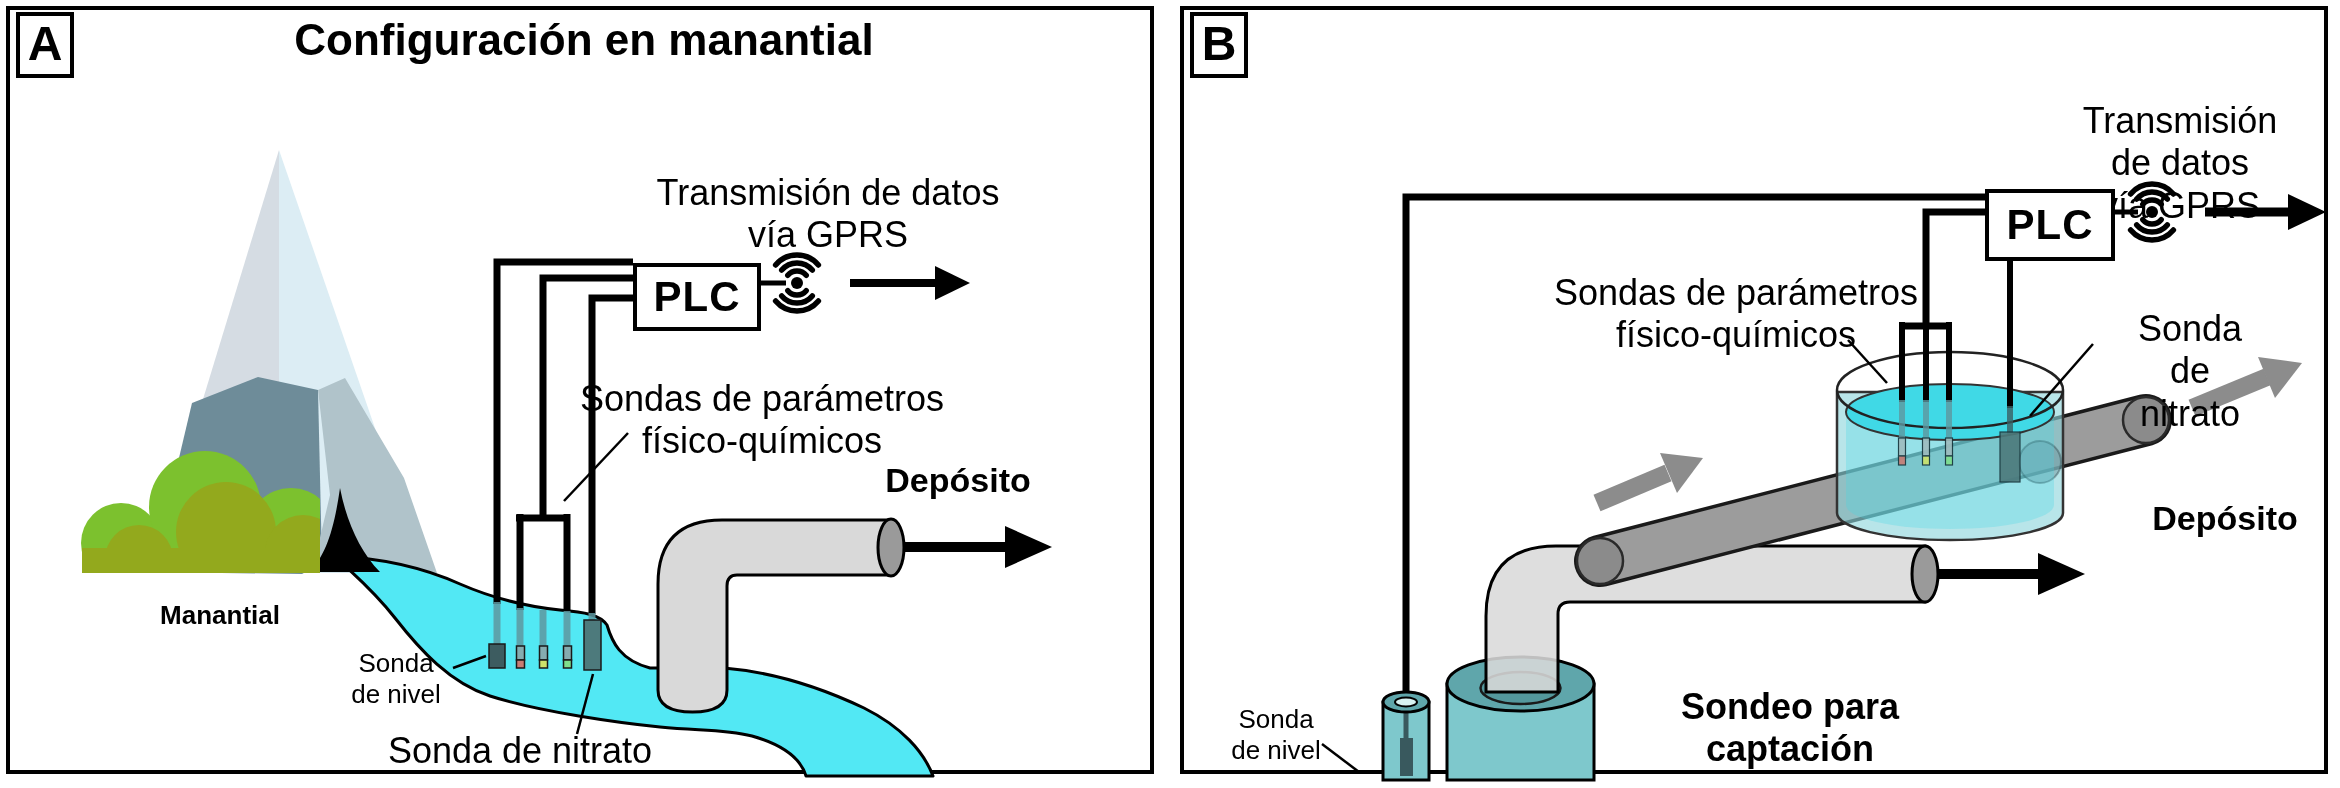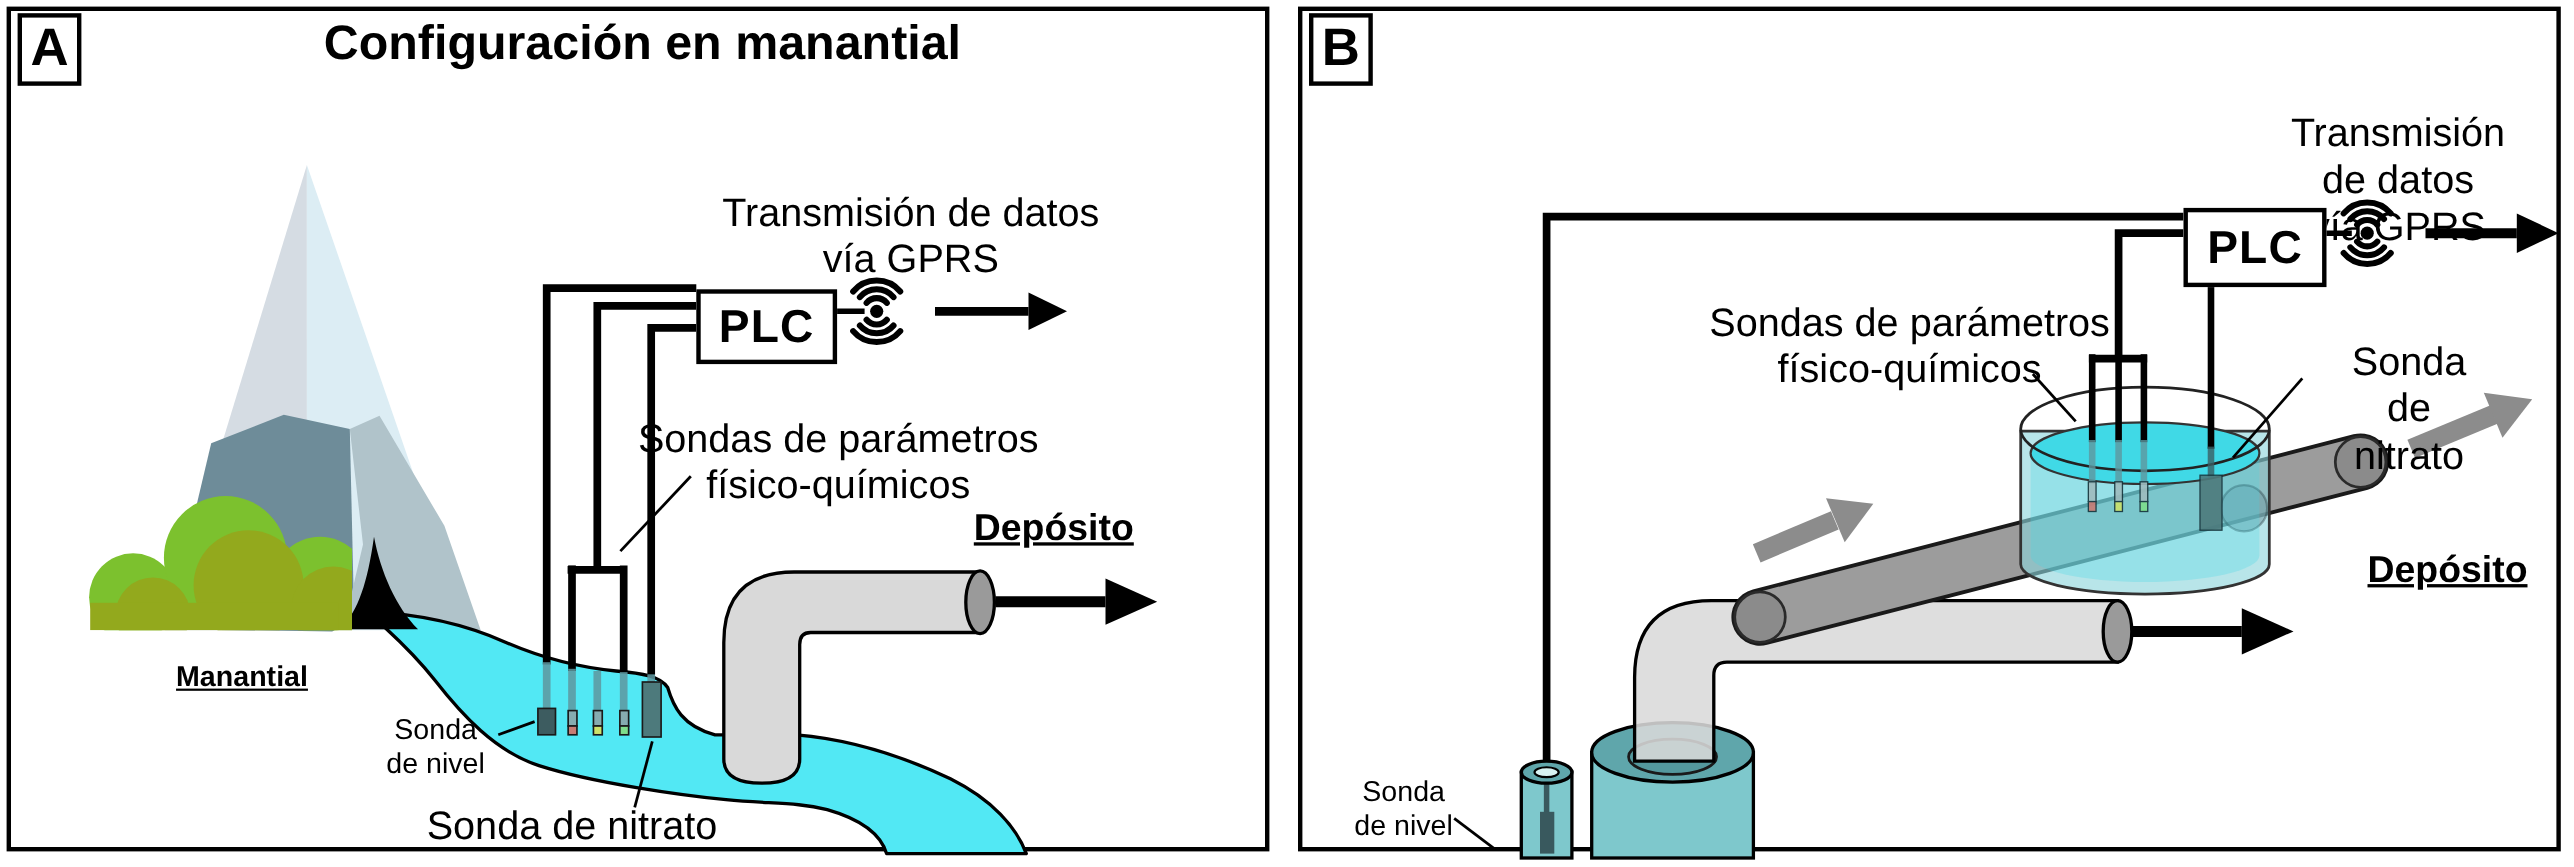--- a/index.html
+++ b/index.html
@@ -5,21 +5,21 @@
   html,body{margin:0;padding:0;background:#fff;}
   .canvas{position:relative;width:2340px;height:788px;background:#ffffff;overflow:hidden;
           font-family:"Liberation Sans",sans-serif;color:#000;}
   .panel{position:absolute;top:6px;width:1148px;height:768px;border:4px solid #000;background:#fff;box-sizing:border-box;}
   #panel-a{left:6px;}
   #panel-b{left:1180px;}
   svg.art{position:absolute;left:0;top:0;z-index:2;}
   .label{position:absolute;z-index:3;white-space:pre-line;text-align:center;transform:translateX(-50%);line-height:1.18;}
   .plain{font-size:36px;}
   .small{font-size:26px;}
-  .bold{font-weight:bold;text-decoration:underline;}
+  .bold{font-weight:bold;}
   .title{font-size:44px;font-weight:bold;z-index:3;}
   .letterbox{position:absolute;z-index:4;width:50px;height:58px;border:4px solid #000;background:#fff;
              font-size:48px;font-weight:bold;text-align:center;line-height:56px;box-sizing:content-box;}
   .plcbox{position:absolute;z-index:4;border:4px solid #000;background:#fff;font-weight:bold;
           display:flex;align-items:center;justify-content:center;font-size:42px;letter-spacing:1px;margin-top:10px;}
 </style>
 </head>
 <body>
 
 <div class="canvas">
@@ -232,14 +232,16 @@
 
   <div class="label plain" style="left:2180px;top:100px;">Transmisión de datos
 vía GPRS</div>
   <div class="plcbox" style="left:1985px;top:179px;width:122px;height:64px;">PLC</div>
   <div class="label plain" style="left:1736px;top:272px;">Sondas de parámetros
 físico-químicos</div>
   <div class="label plain" style="left:2190px;top:308px;">Sonda de nitrato</div>
   <div class="label bold" style="left:2225px;top:498px;font-size:34px;">Depósito</div>
   <div class="label small" style="left:1276px;top:704px;">Sonda
 de nivel</div>
+  <div class="label bold" style="left:1790px;top:686px;font-size:36px;">Sondeo para
+captación</div>
 
 </div>
 
 </body></html>

